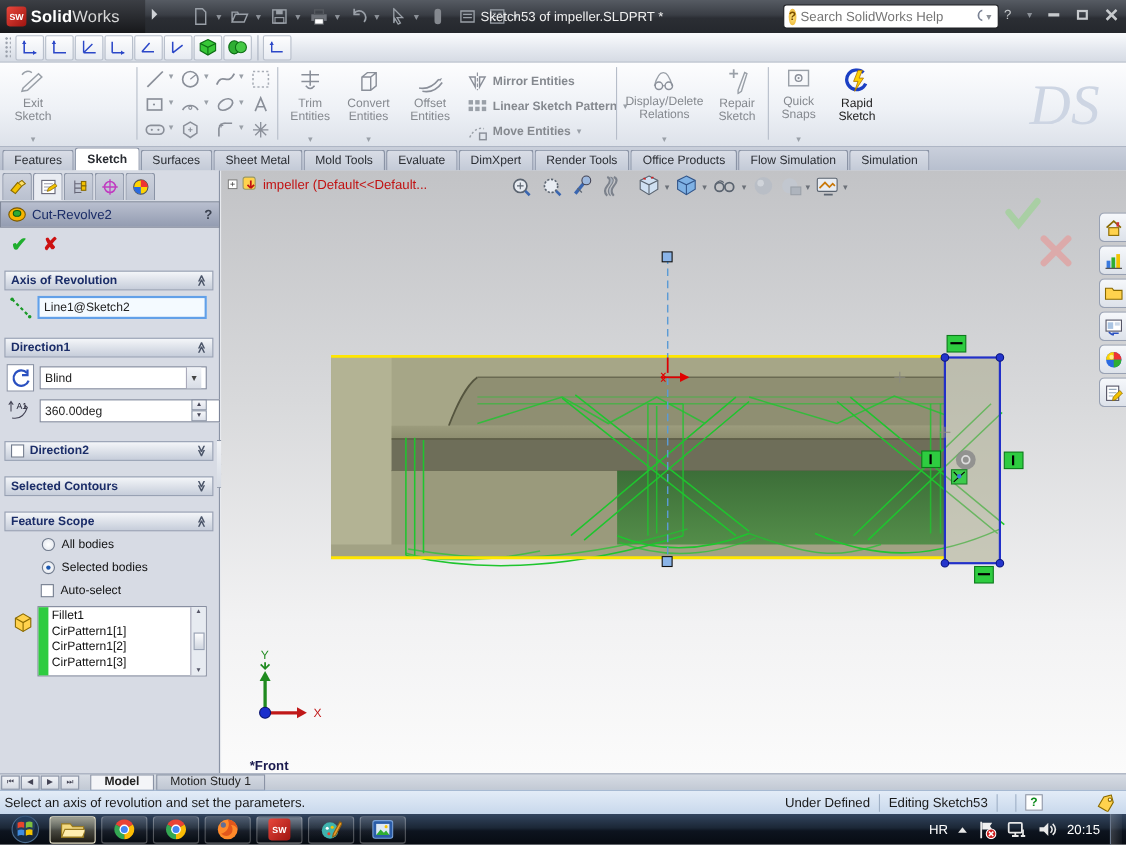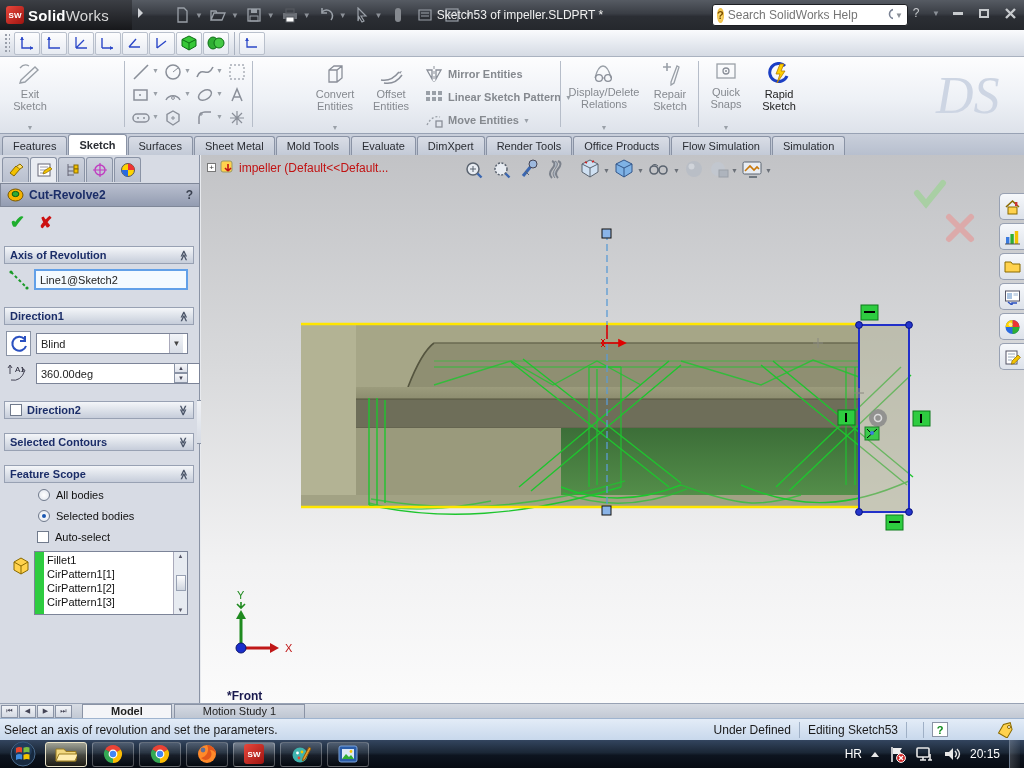--- a/index.html
+++ b/index.html
@@ -64,21 +64,21 @@
   .main { left:0; top:155px; width:1024px; height:548px; }
 
   
   .pm { left:0; top:0; width:200px; height:548px; background:#d7dbe4; border-right:1px solid #8a93a5; }
   .pm-tabs { left:0; top:2px; height:26px; display:flex; padding-left:2px; gap:1px; }
   .pm-tab { width:27px; height:25px; border:1px solid #8a93a5; border-bottom:none; border-radius:3px 3px 0 0;
     background:linear-gradient(#cdd2dd,#b9c0cf); display:flex; align-items:center; justify-content:center; }
   .pm-tab.active { background:#e9ecf2; }
   .pm-header { left:0; top:28px; width:200px; height:24px; background:linear-gradient(#b9bfcf,#939cb1);
     border:1px solid #7f8798; display:flex; align-items:center; padding:0 6px; gap:5px; }
-  .pm-title { font-weight:bold; color:#1b2d68; font-size:12px; flex:1; }
+  .pm-title { font-weight:normal; color:#1b2d68; font-size:12px; flex:1; }
   .pm-help { color:#3a4150; font-weight:bold; }
   .pm-actions { left:0; top:54px; height:26px; display:flex; align-items:center; gap:14px; padding-left:10px; }
   .ok-check { color:#1fae2e; font-size:18px; font-weight:bold; }
   .cancel-x { color:#cc1111; font-size:16px; font-weight:bold; }
   .sec-hdr { position:absolute; left:4px; width:190px; height:18px;
     background:linear-gradient(#f4f6f9,#c6cdda); border:1px solid #98a1b3; display:flex; align-items:center;
     padding:0 5px; gap:5px; }
   .sec-title { font-weight:bold; color:#1b2d68; font-size:11px; flex:1; }
   .chev { color:#4a5468; font-size:10px; font-weight:bold; }
   .chev.up { display:inline-block; transform:rotate(-90deg); }
@@ -114,21 +114,21 @@
   .front-label { left:26px; top:534px; color:#1a1a4e; font-weight:bold; font-size:12px; }
   .taskpane { right:0; top:38px; display:flex; flex-direction:column; gap:3px; }
   .tp-btn { width:25px; height:27px; border:1px solid #98a1b3; border-right:none; border-radius:5px 0 0 5px;
     background:linear-gradient(#f6f8fb,#dde2ea); display:flex; align-items:center; justify-content:center; }
 
   
   .bottomtabs { left:0; top:703px; width:1024px; height:15px; background:linear-gradient(#d7dce4,#c2c9d4);
     border-top:1px solid #98a2b4; display:flex; align-items:center; }
   .nav-btn { width:17px; height:13px; border:1px solid #8a93a5; background:linear-gradient(#f2f4f8,#d5dae3);
     margin-left:1px; display:flex; align-items:center; justify-content:center; font-size:7px; color:#445; }
-  .btab { height:15px; padding:0 28px; font-size:11px; display:flex; align-items:center; border:1px solid #8a93a5;
+  .btab { height:15px; padding:0 12px; font-size:11px; display:flex; align-items:center; border:1px solid #8a93a5;
     background:linear-gradient(#d4d9e2,#bfc6d2); color:#222; margin-left:2px; }
   .btab.active { background:#f4f5f8; font-weight:bold; }
   .statusbar { left:0; top:718px; width:1024px; height:22px; background:linear-gradient(#e3ecf7,#c8d8ec);
     border-top:1px solid #9fb4cf; display:flex; align-items:center; font-size:12px; color:#1a1a1a; }
   .st-sep { width:1px; height:16px; background:#9fb0c6; margin:0 8px; }
   .taskbar { left:0; top:740px; width:1024px; height:28px;
     background:linear-gradient(#33455f,#1b2736 45%,#0d141f 55%,#070b12); display:flex; align-items:center; }
   .tk-btn { width:42px; height:25px; margin-left:5px; border:1px solid rgba(255,255,255,.28); border-radius:3px;
     background:linear-gradient(rgba(255,255,255,.16),rgba(255,255,255,.05) 50%,rgba(0,0,0,.15));
     display:flex; align-items:center; justify-content:center; }
@@ -374,20 +374,28 @@
       </svg>
     </div>
     <span class="abs sdd" style="left:216px;top:56px">▼</span>
   <div class="rb-small" style="left:226px;top:50px">
       <svg width="16" height="16">
         <path d="M8,1 V15 M1,8 H15 M3,3 L13,13 M13,3 L3,13" stroke="#8a8f99" stroke-width="1.2"></path>
       </svg>
     </div>
   <div class="rb-sep" style="left:252px"></div>
 
+  <div class="rb-big" style="left:258px;width:48px">
+    <svg width="24" height="24">
+        <path d="M4,6 h16 M4,12 h16 M12,2 v14" stroke="#8a8f99" stroke-width="1.4" fill="none"></path>
+        <path d="M8,16 q4,5 8,0" fill="none" stroke="#8a8f99" stroke-width="1.4"></path>
+      </svg>
+    <div class="rb-label">Trim Entities</div>
+      <div class="rb-dd">▼</div>
+  </div>
   <div class="rb-big" style="left:308px;width:54px">
     <svg width="24" height="24">
         <path d="M6,20 V8 l5,-4 h8 v12 l-5,4 z M6,8 h8 l5,-4 M14,8 v12" fill="none" stroke="#8a8f99" stroke-width="1.3"></path>
       </svg>
     <div class="rb-label">Convert Entities</div>
       <div class="rb-dd">▼</div>
   </div>
   <div class="rb-big" style="left:364px;width:54px">
     <svg width="26" height="24">
         <path d="M3,18 q10,2 18,-8 M6,21 q11,2 18,-8" fill="none" stroke="#8a8f99" stroke-width="1.5"></path>

